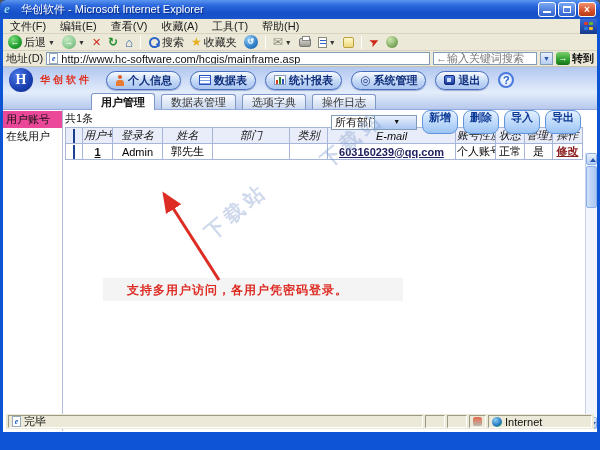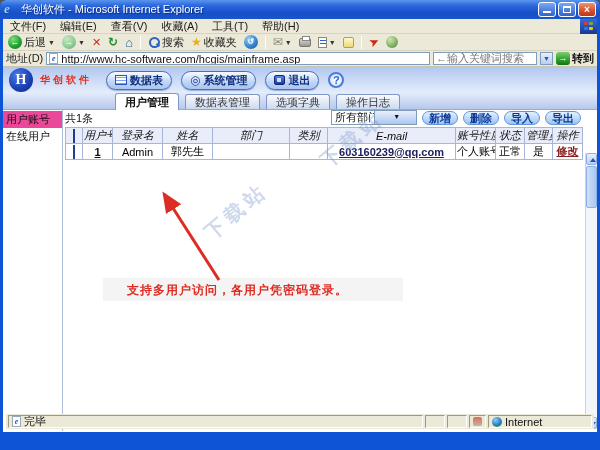--- a/index.html
+++ b/index.html
@@ -73,36 +73,36 @@
   .ico-person::before{content:"";position:absolute;left:3px;top:0;width:4px;height:4px;border-radius:50%;background:#e05a20;}
   .ico-person::after{content:"";position:absolute;left:1px;top:5px;width:8px;height:6px;border-radius:3px 3px 0 0;background:#e87a34;}
   .ico-table{width:12px;height:10px;border:1px solid #2a52c0;background:repeating-linear-gradient(#fff 0 1px,#7aa2e8 1px 2px,#fff 2px 3px);}
   .ico-chart{width:12px;height:10px;border:1px solid #8899bb;background:#fff;display:flex;align-items:flex-end;gap:1px;padding:0 1px;}
   .ico-chart i{width:2px;}
   .ico-gear{color:#24408c;font-size:12px;line-height:10px;font-weight:bold;}
   .ico-exit{width:11px;height:10px;border-radius:2px;background:linear-gradient(#5a82e0,#1a3a9a);border:1px solid #12267a;position:relative;}
   .ico-exit::after{content:"";position:absolute;left:2px;top:2px;width:4px;height:4px;background:#cfe0ff;}
   .help-btn{width:16px;height:16px;border-radius:50%;border:2px solid #4a7ae0;background:radial-gradient(#ffffff,#cfe0fa);color:#2a62d0;font:bold 11px/13px "Liberation Sans",sans-serif;text-align:center;}
   .tab-band{height:17px;background:linear-gradient(#e2ebfa,#b6c8ec);position:relative;border-bottom:1px solid #94aadc;}
-  .tabs{position:absolute;left:112px;bottom:0;display:flex;gap:6px;align-items:flex-end;}
+  .tabs{position:absolute;left:88px;bottom:0;display:flex;gap:6px;align-items:flex-end;}
   .tab{height:15px;line-height:15px;padding:0 9px;border:1px solid #7f98c8;border-bottom:none;border-radius:3px 3px 0 0;
     background:linear-gradient(#f8fbff,#ccd9f0);color:#333;white-space:nowrap;}
   .tab.active{height:17px;line-height:17px;background:#fff;color:#111;font-weight:bold;margin-bottom:-1px;}
   .content{display:flex;height:321px;background:#fff;position:relative;}
   .sidebar{width:60px;border-right:1px solid #aebfde;padding-top:1px;flex:none;}
   .side-item{padding:1px 3px;white-space:nowrap;color:#111;}
   .side-item.selected{background:#ec4899;}
   .main{flex:1;position:relative;padding:1px 0 0 2px;}
   .count-row{height:15px;display:flex;align-items:center;}
   .count-label{color:#111;}
   .controls{position:absolute;top:0;right:16px;display:flex;align-items:center;gap:5px;}
   .dept-select{width:86px;height:15px;background:#fff;border:1px solid #7f9db9;display:flex;align-items:center;}
   .dept-select span{flex:1;padding-left:3px;color:#111;white-space:nowrap;overflow:hidden;}
   .dept-arrow{width:14px;height:13px;background:linear-gradient(#e8f0fc,#aac6f0);border-left:1px solid #7f9db9;color:#1a3a9a;font-size:7px;text-align:center;line-height:12px;}
-  .pill{height:14px;line-height:13px;padding:0 6px;border-radius:8px;border:1px solid #5f95dd;
+  .pill{height:24px;line-height:13px;padding:0 6px;border-radius:8px;border:1px solid #5f95dd;
     background:linear-gradient(#e4f1ff,#9cc4f4);color:#0d3a96;font-weight:bold;white-space:nowrap;}
   table.users{border-collapse:collapse;table-layout:fixed;width:517px;margin-top:1px;}
   table.users th,table.users td{border:1px solid #a6b6d8;height:15px;padding:0 1px;text-align:center;overflow:hidden;white-space:nowrap;margin-left:32px;}
   table.users th{background:#e9edf9;font-weight:normal;font-style:italic;color:#111;}
   .chk{width:10px;height:10px;border:1px solid #1c3f94;background:#fff;margin:0 auto;}
   .lnk-id{font-weight:bold;text-decoration:underline;color:#111;}
   .lnk-mail{font-weight:bold;text-decoration:underline;color:#202060;}
   .lnk-edit{font-weight:bold;text-decoration:underline;color:#8b1f1f;}
   
   .anno-band{position:absolute;left:100px;top:168px;width:300px;height:23px;background:#f4f4f4;}
@@ -230,22 +230,34 @@
       <span>转到</span>
     </span>
   </div>
 
   <div class="pagearea">
 
     <div class="app-header">
       <span class="logo-circle">H</span>
       <span class="brand">华创软件</span>
       <span class="nav-btn">
+        <span class="ico-person"></span>
+        <span>个人信息</span>
+      </span>
+      <span class="nav-btn">
         <span class="ico-table"></span>
         <span>数据表</span>
+      </span>
+      <span class="nav-btn">
+        <span class="ico-chart">
+            <i style="height:4px;background:#d04020"></i>
+            <i style="height:7px;background:#2a8a2a"></i>
+            <i style="height:5px;background:#2a52c0"></i>
+          </span>
+        <span>统计报表</span>
       </span>
       <span class="nav-btn">
         <span class="ico-gear">◎</span>
         <span>系统管理</span>
       </span>
       <span class="nav-btn">
         <span class="ico-exit"></span>
         <span>退出</span>
       </span>
       <span class="help-btn">?</span>

